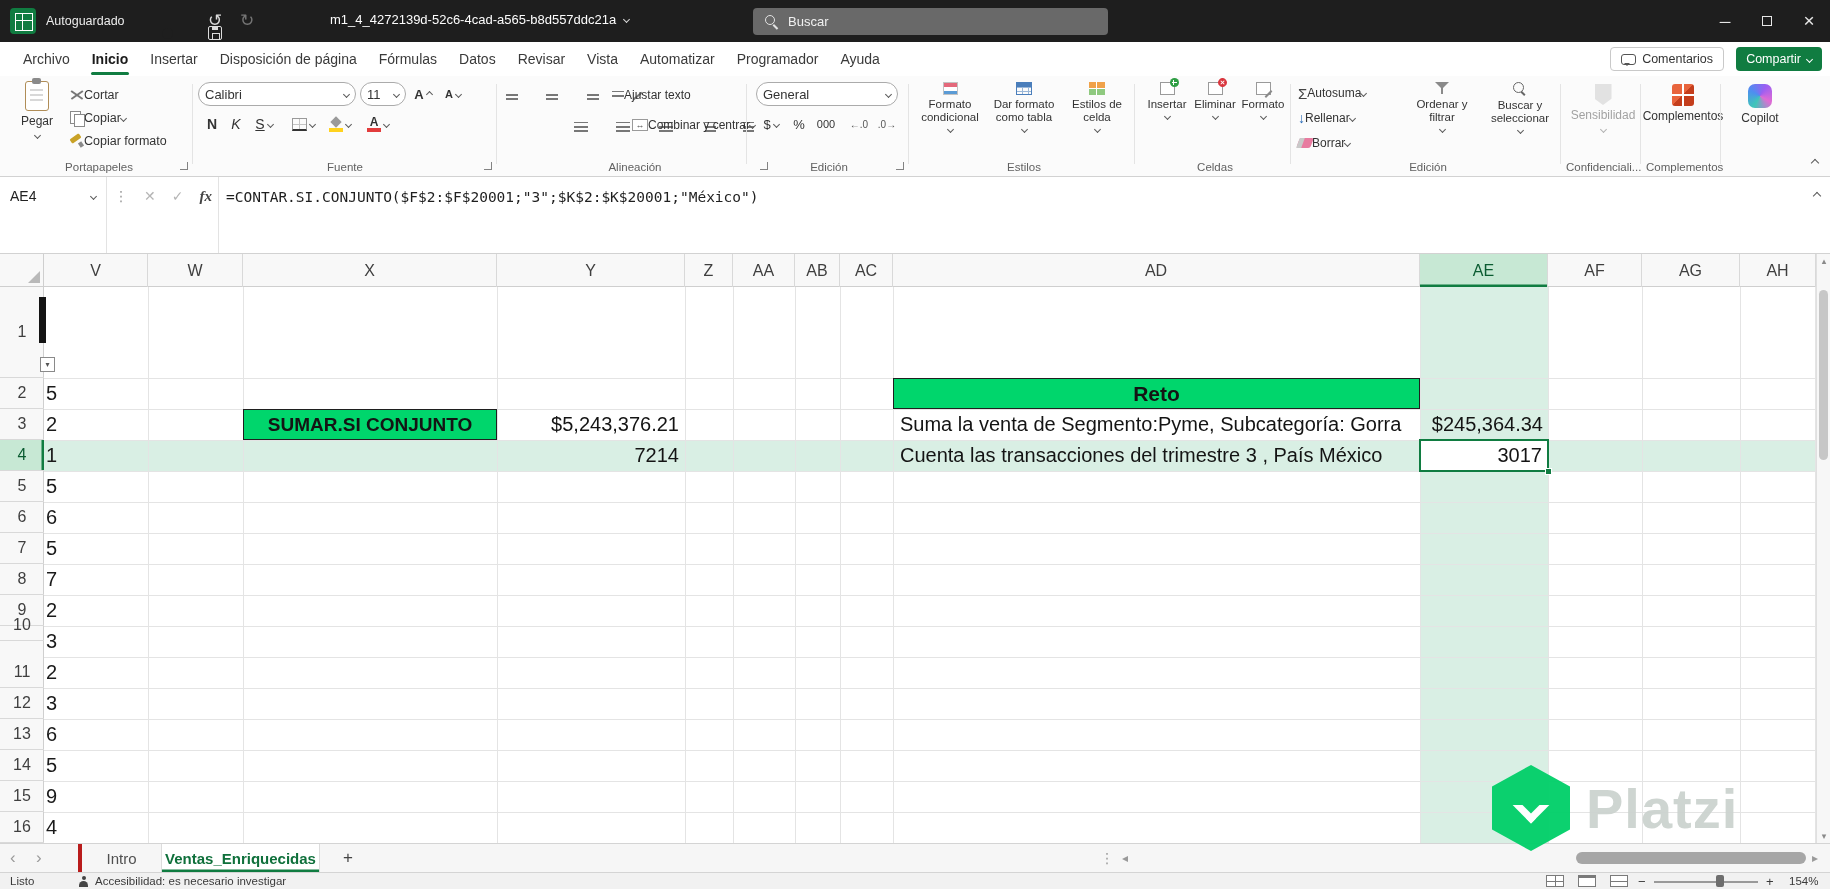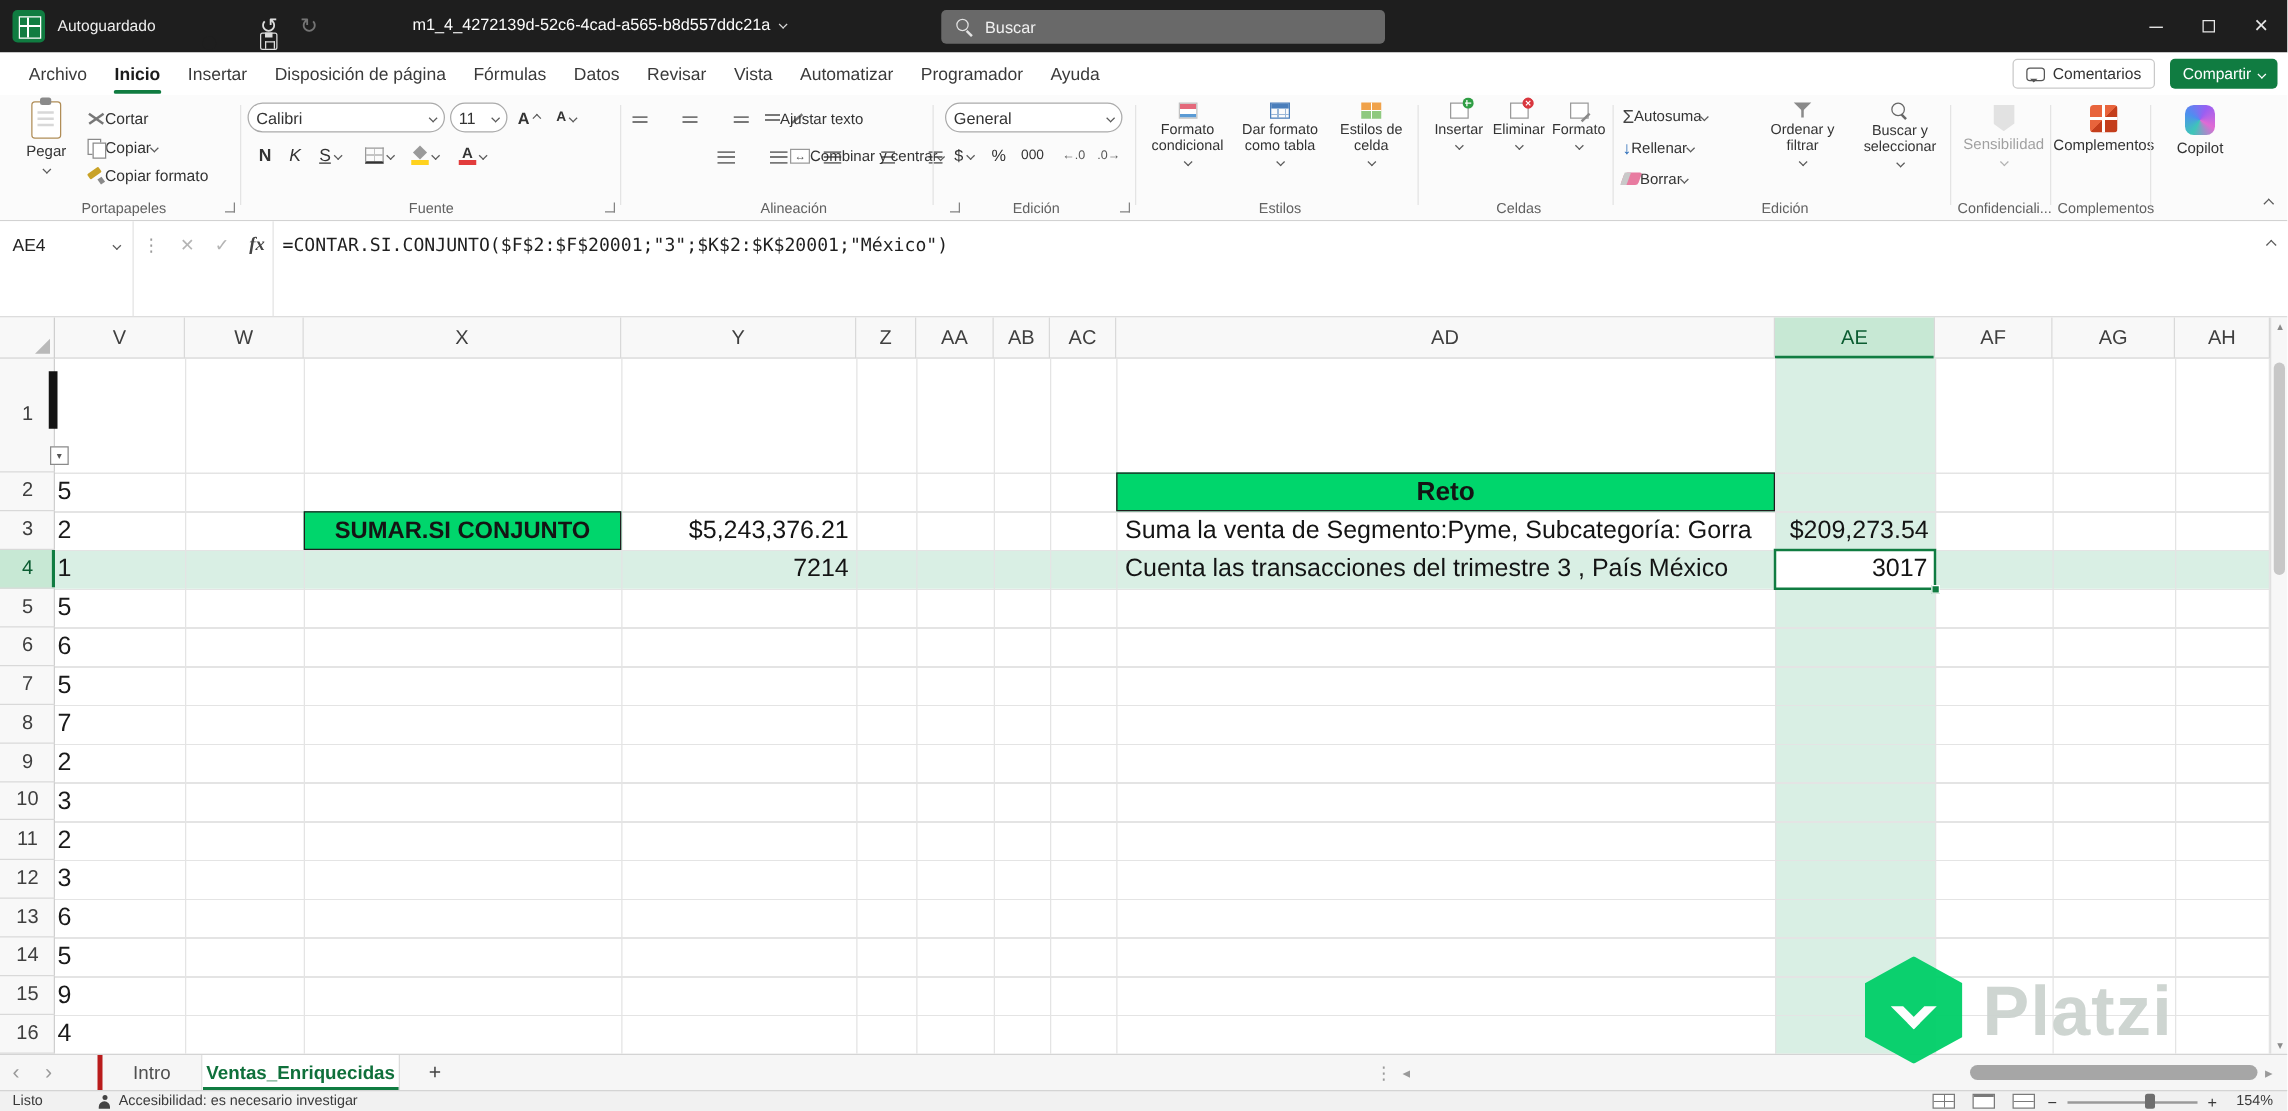--- a/index.html
+++ b/index.html
@@ -501,21 +501,21 @@
   <div class="rowheads">
     <div class="rh" style="top:0;height:91px">1</div>
     <div class="rh" style="top:91px;height:31px">2</div>
     <div class="rh" style="top:122px;height:31px">3</div>
     <div class="rh sel" style="top:153px;height:31px">4</div>
     <div class="rh" style="top:184px;height:31px">5</div>
     <div class="rh" style="top:215px;height:31px">6</div>
     <div class="rh" style="top:246px;height:31px">7</div>
     <div class="rh" style="top:277px;height:31px">8</div>
     <div class="rh" style="top:308px;height:31px">9</div>
-    <div class="rh" style="top:338px;height:31px">10</div>
+    <div class="rh" style="top:323px;height:31px">10</div>
     <div class="rh" style="top:370px;height:31px">11</div>
     <div class="rh" style="top:401px;height:31px">12</div>
     <div class="rh" style="top:432px;height:31px">13</div>
     <div class="rh" style="top:463px;height:31px">14</div>
     <div class="rh" style="top:494px;height:31px">15</div>
     <div class="rh" style="top:525px;height:31px">16</div>
   </div>
 
   <div class="sheet">
     <div class="band" style="left:1376px;top:0;width:128px;height:556px"></div>
@@ -555,21 +555,21 @@
     <span class="pv" style="top:463px">5</span>
     <span class="pv" style="top:494px">9</span>
     <span class="pv" style="top:525px">4</span>
 
     <div class="cell greenbox" style="left:199px;top:122px;width:254px;height:31px">SUMAR.SI CONJUNTO</div>
     <div class="cell r" style="left:453px;top:122px;width:188px;height:31px">$5,243,376.21</div>
     <div class="cell r" style="left:453px;top:153px;width:188px;height:31px">7214</div>
     <div class="cell l" style="left:849px;top:122px;width:527px;height:31px">Suma la venta de Segmento:Pyme, Subcategoría: Gorra</div>
     <div class="cell greenbox" style="left:849px;top:91px;width:527px;height:31px;font-size:21px">Reto</div>
     <div class="cell l" style="left:849px;top:153px;width:527px;height:31px">Cuenta las transacciones del trimestre 3 , País México</div>
-    <div class="cell r" style="left:1376px;top:122px;width:128px;height:31px;padding-right:5px">$209,273.54</div>
+    <div class="cell r" style="left:1376px;top:122px;width:128px;height:31px;padding-right:5px">$245,364.34</div>
     <div class="active-cell">3017</div>
     <div class="fillh"></div>
 
     <div class="wm">
       <div class="hex">
           <div class="mark"></div>
         </div>
       <div class="wmtext">Platzi</div>
     </div>
   </div>

